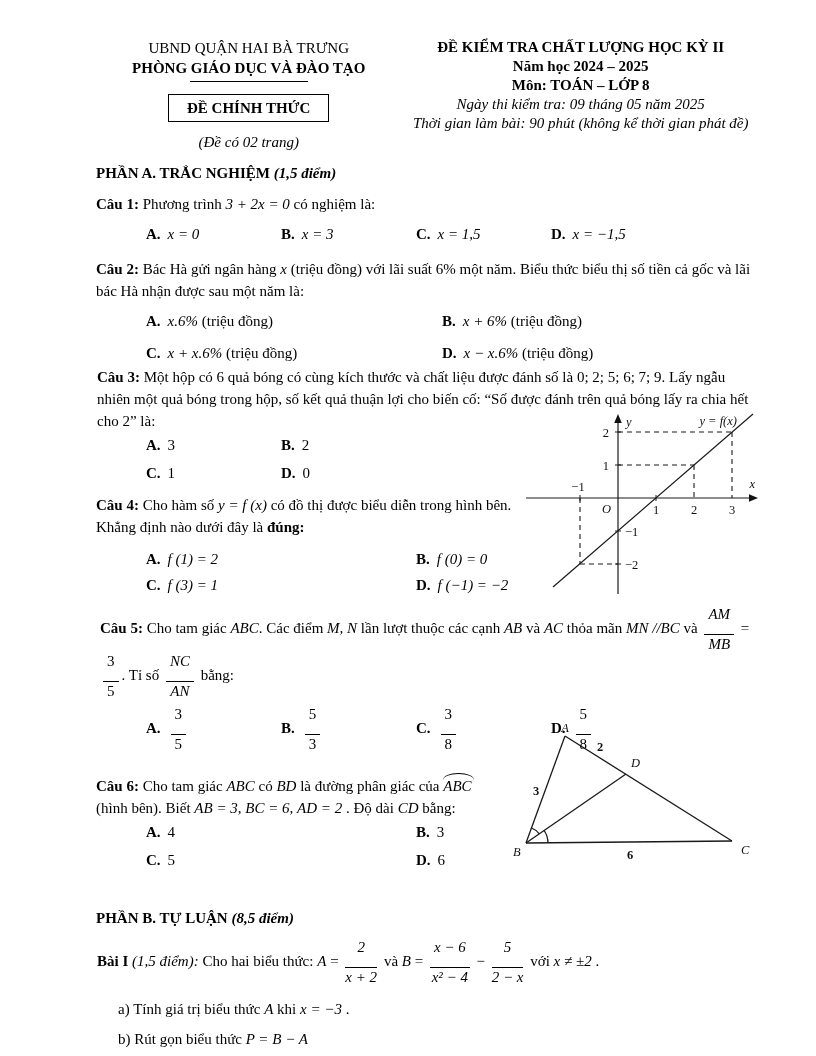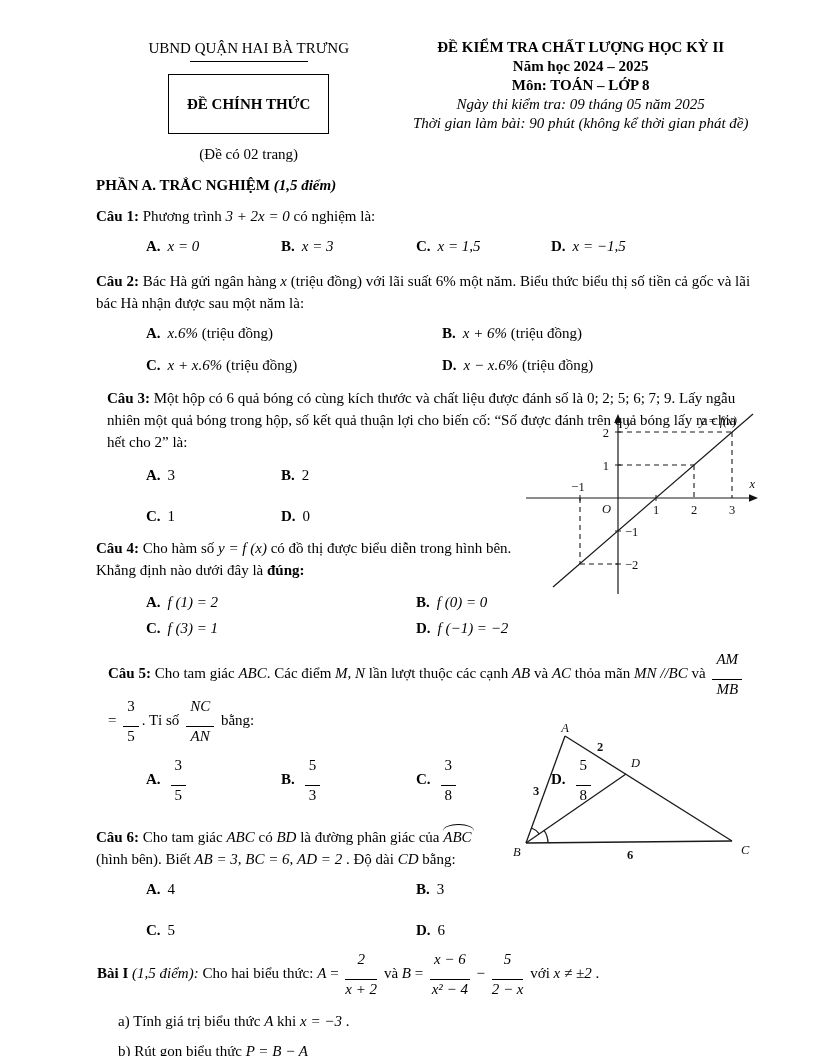--- a/index.html
+++ b/index.html
@@ -8,41 +8,41 @@
     font-family:"Liberation Serif","DejaVu Serif",serif;font-size:15px;line-height:22px;overflow:hidden;}
   .bold{font-weight:bold}
   .italic{font-style:italic}
   .mi{font-style:italic}
   
   .header{display:flex}
   .h-left{width:46%;text-align:center;line-height:20px}
   .h-right{width:54%;text-align:center;line-height:19px}
   .org2{font-weight:bold}
   .org-rule{width:118px;height:0;border-top:1.5px solid #000;margin:3px auto 6px}
-  .official-box{display:inline-block;border:1.7px solid #000;padding:19px 18px;font-weight:bold;margin-top:6px}
-  .pages-note{margin-top:10px}
+  .official-box{display:inline-block;border:1.7px solid #000;padding:3px 18px;font-weight:bold;margin-top:6px}
+  .pages-note{font-style:italic;margin-top:10px}
   .h-right .t-bold{font-weight:bold}
   .h-right .t-italic{font-style:italic}
   
   .section-heading{font-weight:bold;margin:10px 0 0;font-size:15px}
   .section-heading .pts{font-style:italic}
   .ph-b{margin-top:36px}
   
   .q{margin-top:10px}
   .q1{margin-top:9px}.q2{margin-top:13px}.q3{margin-top:2px}.q4{}
   .q5{margin-top:10px}.q6{margin-top:22px}
   .qlabel{font-weight:bold}
   .q4wrap{max-width:420px}
   .q6wrap{max-width:400px}
-  .options{display:grid;padding-left:50px;margin-top:6px;row-gap:19px}
+  .options{display:grid;padding-left:50px;margin-top:6px;row-gap:6px}
   .q1 .options{margin-top:8px}
   .q2 .options{margin-top:8px;row-gap:10px}
   .q3 .options{margin-top:2px;width:330px}
   .q4 .options{margin-top:10px;row-gap:4px}
-  .q6 .options{margin-top:8px;}
+  .q6 .options{margin-top:2px;}
   .c4{grid-template-columns:repeat(4,135px)}
   .c2w{grid-template-columns:296px auto}
   .c2m{grid-template-columns:270px auto}
   .c2n{grid-template-columns:135px 135px}
   .okey{font-weight:bold;margin-right:7px}
   
   .frac{display:inline-flex;flex-direction:column;text-align:center;vertical-align:middle;margin:0 3px;line-height:17px}
   .frac .fnum{padding:0 4px 11px;border-bottom:1.2px solid #000}
   .frac .fden{padding-top:1px}
   
@@ -62,20 +62,21 @@
   .bai-item-b{margin-top:8px}
 </style>
 </head>
 <body>
 
 <div class="page">
 
   <header class="header">
     <div class="h-left">
       <div>UBND QUẬN HAI BÀ TRƯNG</div>
+      <div class="org2">PHÒNG GIÁO DỤC VÀ ĐÀO TẠO</div>
       <div class="org-rule"></div>
       <div><span class="official-box">ĐỀ CHÍNH THỨC</span></div>
       <div class="pages-note">(Đề có 02 trang)</div>
     </div>
     <div class="h-right">
       <div class="t-bold">ĐỀ KIỂM TRA CHẤT LƯỢNG HỌC KỲ II</div>
       <div class="t-bold">Năm học 2024 – 2025</div>
       <div class="t-bold">Môn: TOÁN – LỚP 8</div>
       <div class="t-italic">Ngày thi kiểm tra: 09 tháng 05 năm 2025</div>
       <div class="t-italic">Thời gian làm bài: 90 phút (không kể thời gian phát đề)</div>
@@ -100,41 +101,41 @@
       <p style="margin:0"><b class="qlabel">Câu 2:</b><span><span> Bác Hà gửi ngân hàng </span><span class="mi">x</span><span> (triệu đồng) với lãi suất 6% một năm. Biểu thức biểu thị số tiền cả gốc và lãi bác Hà nhận được sau một năm là:</span></span></p>
       <div class="options c2w">
         <span class="option"><b class="okey">A.</b><span><span class="mi">x.6%</span><span> (triệu đồng)</span></span></span>
         <span class="option"><b class="okey">B.</b><span><span class="mi">x + 6%</span><span> (triệu đồng)</span></span></span>
         <span class="option"><b class="okey">C.</b><span><span class="mi">x + x.6%</span><span> (triệu đồng)</span></span></span>
         <span class="option"><b class="okey">D.</b><span><span class="mi">x − x.6%</span><span> (triệu đồng)</span></span></span>
       </div>
     </div>
 
     <div class="q q3">
-      <p style="margin:11px"><b class="qlabel">Câu 3:</b><span><span> Một hộp có 6 quả bóng có cùng kích thước và chất liệu được đánh số là 0; 2; 5; 6; 7; 9. Lấy ngẫu nhiên một quả bóng trong hộp, số kết quả thuận lợi cho biến cố: “Số được đánh trên quả bóng lấy ra chia hết cho 2” là:</span></span></p>
+      <p style="margin:1px"><b class="qlabel">Câu 3:</b><span><span> Một hộp có 6 quả bóng có cùng kích thước và chất liệu được đánh số là 0; 2; 5; 6; 7; 9. Lấy ngẫu nhiên một quả bóng trong hộp, số kết quả thuận lợi cho biến cố: “Số được đánh trên quả bóng lấy ra chia hết cho 2” là:</span></span></p>
       <div class="options c2n">
         <span class="option"><b class="okey">A.</b><span><span>3</span></span></span>
         <span class="option"><b class="okey">B.</b><span><span>2</span></span></span>
         <span class="option"><b class="okey">C.</b><span><span>1</span></span></span>
         <span class="option"><b class="okey">D.</b><span><span>0</span></span></span>
       </div>
     </div>
 
     <div class="q q4 q4wrap">
       <p style="margin:0"><b class="qlabel">Câu 4:</b><span><span> Cho hàm số </span><span class="mi">y = f (x)</span><span> có đồ thị được biểu diễn trong hình bên. Khẳng định nào dưới đây là </span><span class="bold">đúng:</span></span></p>
       <div class="options c2m">
         <span class="option"><b class="okey">A.</b><span><span class="mi">f (1) = 2</span></span></span>
         <span class="option"><b class="okey">B.</b><span><span class="mi">f (0) = 0</span></span></span>
         <span class="option"><b class="okey">C.</b><span><span class="mi">f (3) = 1</span></span></span>
         <span class="option"><b class="okey">D.</b><span><span class="mi">f (−1) = −2</span></span></span>
       </div>
     </div>
 
     <div class="q q5">
-      <p style="margin:12px"><b class="qlabel">Câu 5:</b><span><span> Cho tam giác </span><span class="mi">ABC</span><span>. Các điểm </span><span class="mi">M, N</span><span> lần lượt thuộc các cạnh </span><span class="mi">AB</span><span> và </span><span class="mi">AC</span><span> thỏa mãn </span><span class="mi">MN //BC</span><span> và </span><span class="frac mi">
+      <p style="margin:4px"><b class="qlabel">Câu 5:</b><span><span> Cho tam giác </span><span class="mi">ABC</span><span>. Các điểm </span><span class="mi">M, N</span><span> lần lượt thuộc các cạnh </span><span class="mi">AB</span><span> và </span><span class="mi">AC</span><span> thỏa mãn </span><span class="mi">MN //BC</span><span> và </span><span class="frac mi">
               <span class="fnum">AM</span>
               <span class="fden">MB</span>
             </span><span> = </span><span class="frac">
               <span class="fnum">3</span>
               <span class="fden">5</span>
             </span><span>. Tỉ số </span><span class="frac mi">
               <span class="fnum">NC</span>
               <span class="fden">AN</span>
             </span><span> bằng:</span></span></p>
       <div class="options c4">
@@ -160,20 +161,21 @@
     <div class="q q6 q6wrap">
       <p style="margin:0"><b class="qlabel">Câu 6:</b><span><span> Cho tam giác </span><span class="mi">ABC</span><span> có </span><span class="mi">BD</span><span> là đường phân giác của </span><span class="mi hat">ABC</span><span> (hình bên). Biết </span><span class="mi">AB = 3,</span><span> </span><span class="mi">BC = 6,</span><span> </span><span class="mi">AD = 2</span><span> . Độ dài </span><span class="mi">CD</span><span> bằng:</span></span></p>
       <div class="options c2m">
         <span class="option"><b class="okey">A.</b><span><span>4</span></span></span>
         <span class="option"><b class="okey">B.</b><span><span>3</span></span></span>
         <span class="option"><b class="okey">C.</b><span><span>5</span></span></span>
         <span class="option"><b class="okey">D.</b><span><span>6</span></span></span>
       </div>
     </div>
 
+    <h3 class="section-heading ph-b"><span>PHẦN B. TỰ LUẬN</span><span class="pts"> (8,5 điểm)</span></h3>
 
     <div class="bai-intro">
       <p style="margin:1px"><b>Bài I </b><span class="italic">(1,5 điểm):</span><span><span> Cho hai biểu thức: </span><span class="mi">A</span><span> = </span><span class="frac mi">
               <span class="fnum">2</span>
               <span class="fden">x + 2</span>
             </span><span> và </span><span class="mi">B</span><span> = </span><span class="frac mi">
               <span class="fnum">x − 6</span>
               <span class="fden">x² − 4</span>
             </span><span> − </span><span class="frac mi">
               <span class="fnum">5</span>

